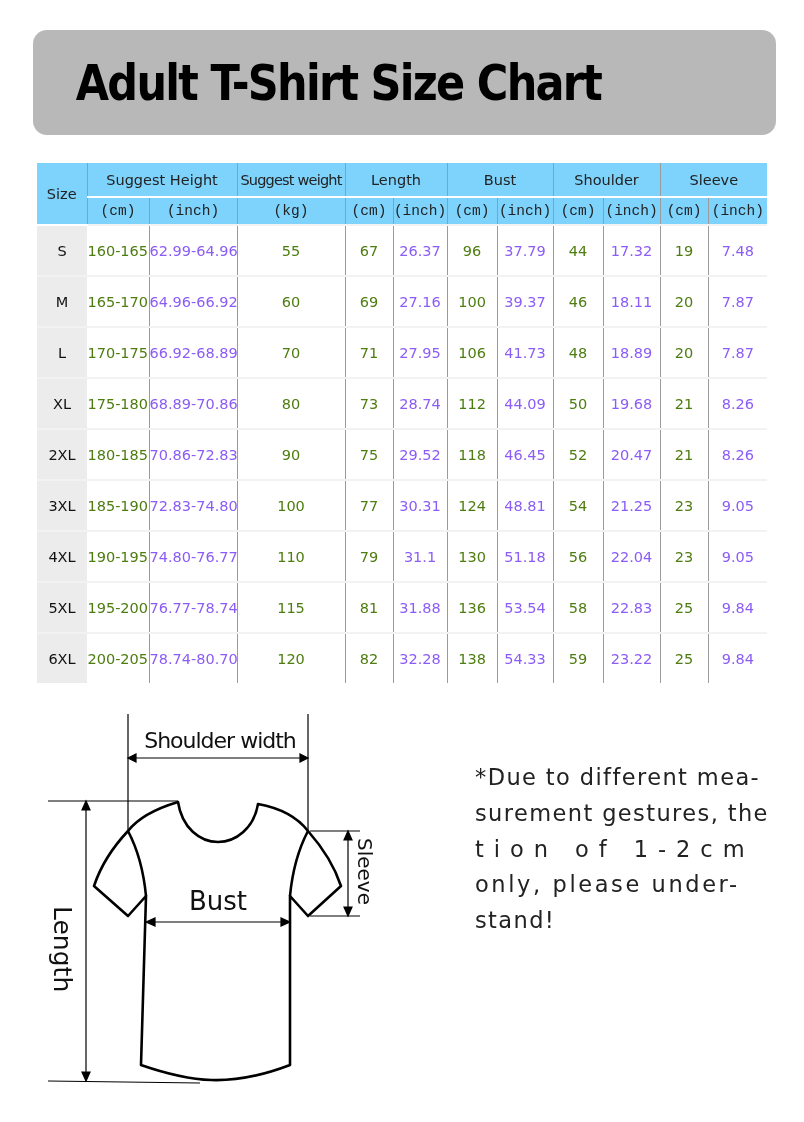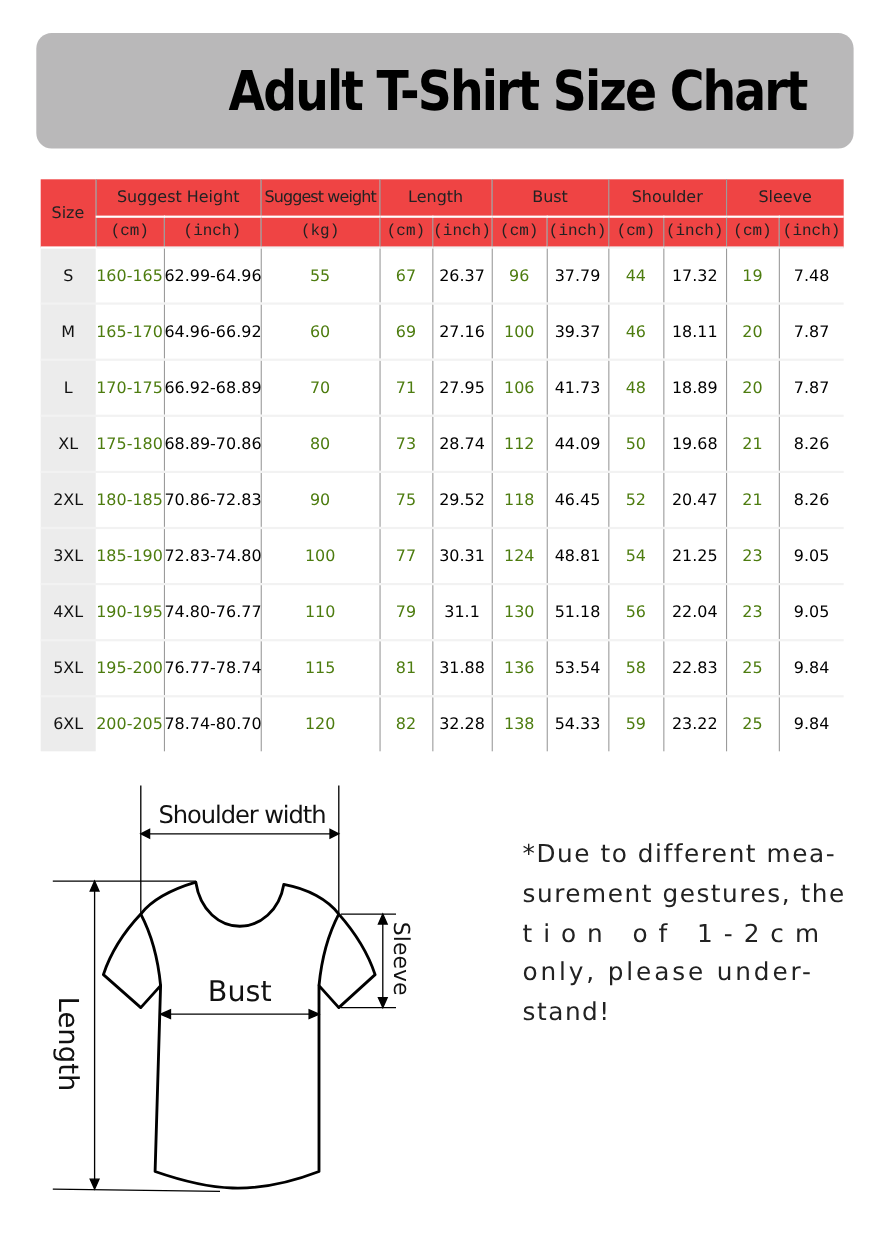--- a/index.html
+++ b/index.html
@@ -1,28 +1,28 @@
 <!DOCTYPE html>
 <html><head>
 <meta charset="utf-8">
 <style>
   html, body { margin:0; padding:0; background:#ffffff; }
   body { width:804px; height:1122px; position:relative; overflow:hidden; font-family:"Liberation Sans", sans-serif; color:#111; }
 
-  .title-banner { position:absolute; left:33px; top:30px; width:743px; height:105px; background:#b9b8b9; border-radius:14px; display:flex; align-items:center; justify-content:flex-end; }
+  .title-banner { position:absolute; left:33px; top:30px; width:743px; height:105px; background:#b9b8b9; border-radius:14px; display:flex; align-items:center; justify-content:flex-start; }
   .title-text { font-family:"DejaVu Sans", sans-serif; font-size:50px; font-weight:bold; letter-spacing:-2px; color:#000; transform:scaleX(0.86); white-space:nowrap; }
 
   .size-table { position:absolute; left:37px; top:163px; width:730px; border-collapse:collapse; table-layout:fixed; font-family:"DejaVu Sans", sans-serif; font-size:14.5px; }
   .size-table th, .size-table td { text-align:center; padding:0; white-space:nowrap; }
-  .size-table thead th { background:#ef4444; font-weight:normal; color:#222; }
+  .size-table thead th { background:#7dd3fc; font-weight:normal; color:#222; }
   .hdr1 th { height:33px; border-bottom:2px solid #fff; }
   .hdr2 th { height:26px;font-family:Liberation Mono, monospace; }
   .size-table tbody td { height:49px; border-top:2px solid #f2f2f2; }
   .size-cell { background:#ececec; color:#111; }
-  .inch { color:#000000; }
+  .inch { color:#8b5cf6; }
   .vline-l { border-left:1.5px solid #9b9b9b; }
   .size-table td.cm { color:#4d7c0f; }
 
   .diagram { position:absolute; left:40px; top:700px; width:380px; height:400px; }
   .note { position:absolute; left:459px; top:760px; width:290px; font-family:"DejaVu Sans", sans-serif; font-size:22.5px; line-height:35.8px; color:#222; letter-spacing:1.4px;margin-left:16px; }
   .note div { white-space:nowrap; }
 </style>
 </head>
 <body>
 

